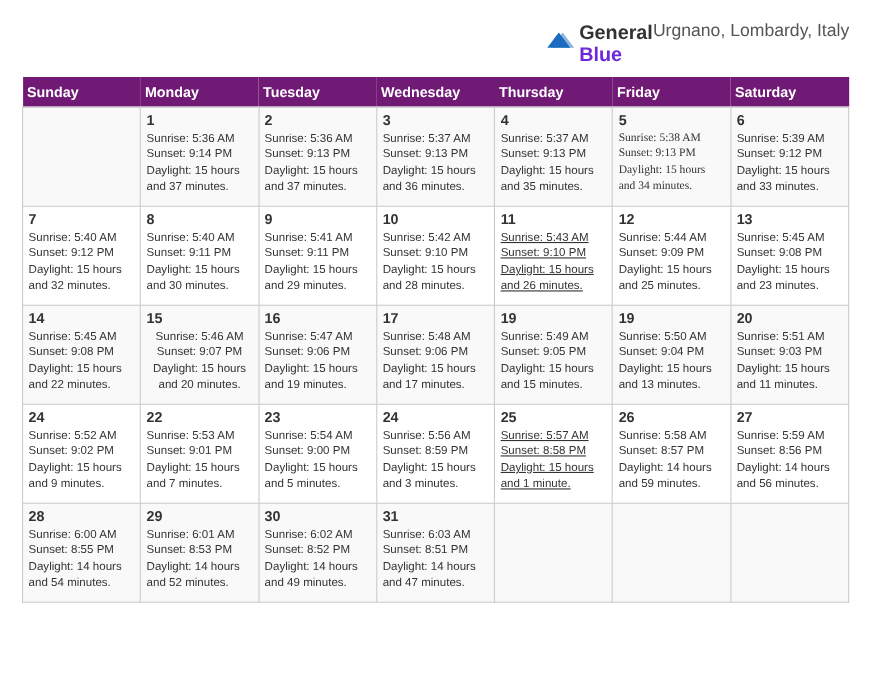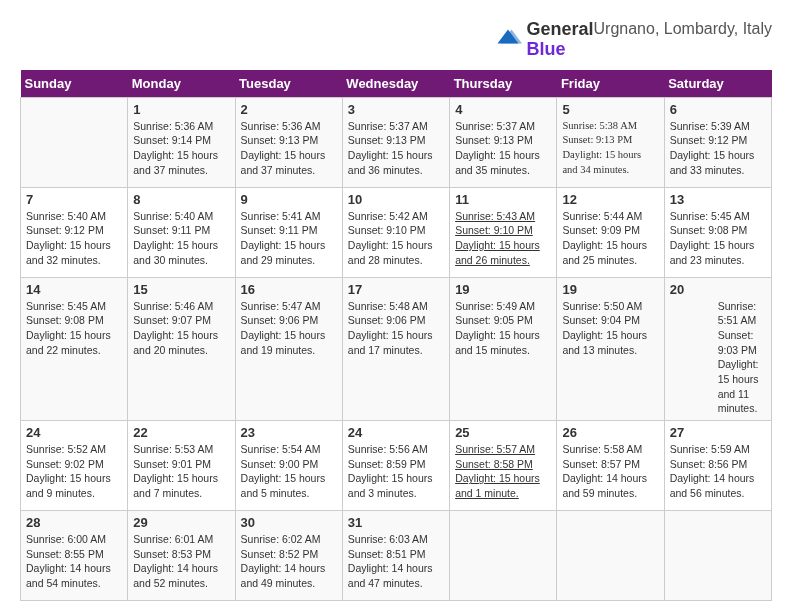--- a/index.html
+++ b/index.html
@@ -226,21 +226,21 @@
       <tr>
         <td>
           <span class="day-num">14</span>
           <div class="day-info" style="white-space: pre-line;">Sunrise: 5:45 AM
 Sunset: 9:08 PM
 Daylight: 15 hours
 and 22 minutes.</div>
         </td>
         <td>
           <span class="day-num">15</span>
-          <div class="day-info" style="white-space: pre-line;">Sunrise: 5:46 AM
+          <div class="day-info" style="white-space: pre-line; text-align: center;">Sunrise: 5:46 AM
 Sunset: 9:07 PM
 Daylight: 15 hours
 and 20 minutes.</div>
         </td>
         <td>
           <span class="day-num">16</span>
           <div class="day-info" style="white-space: pre-line;">Sunrise: 5:47 AM
 Sunset: 9:06 PM
 Daylight: 15 hours
 and 19 minutes.</div>
@@ -261,21 +261,21 @@
         </td>
         <td>
           <span class="day-num">19</span>
           <div class="day-info" style="white-space: pre-line;">Sunrise: 5:50 AM
 Sunset: 9:04 PM
 Daylight: 15 hours
 and 13 minutes.</div>
         </td>
         <td>
           <span class="day-num">20</span>
-          <div class="day-info" style="white-space: pre-line; margin-left: 48px;">Sunrise: 5:51 AM
+          <div class="day-info" style="white-space: pre-line;">Sunrise: 5:51 AM
 Sunset: 9:03 PM
 Daylight: 15 hours
 and 11 minutes.</div>
         </td>
       </tr>
       <tr>
         <td>
           <span class="day-num">24</span>
           <div class="day-info" style="white-space: pre-line;">Sunrise: 5:52 AM
 Sunset: 9:02 PM

